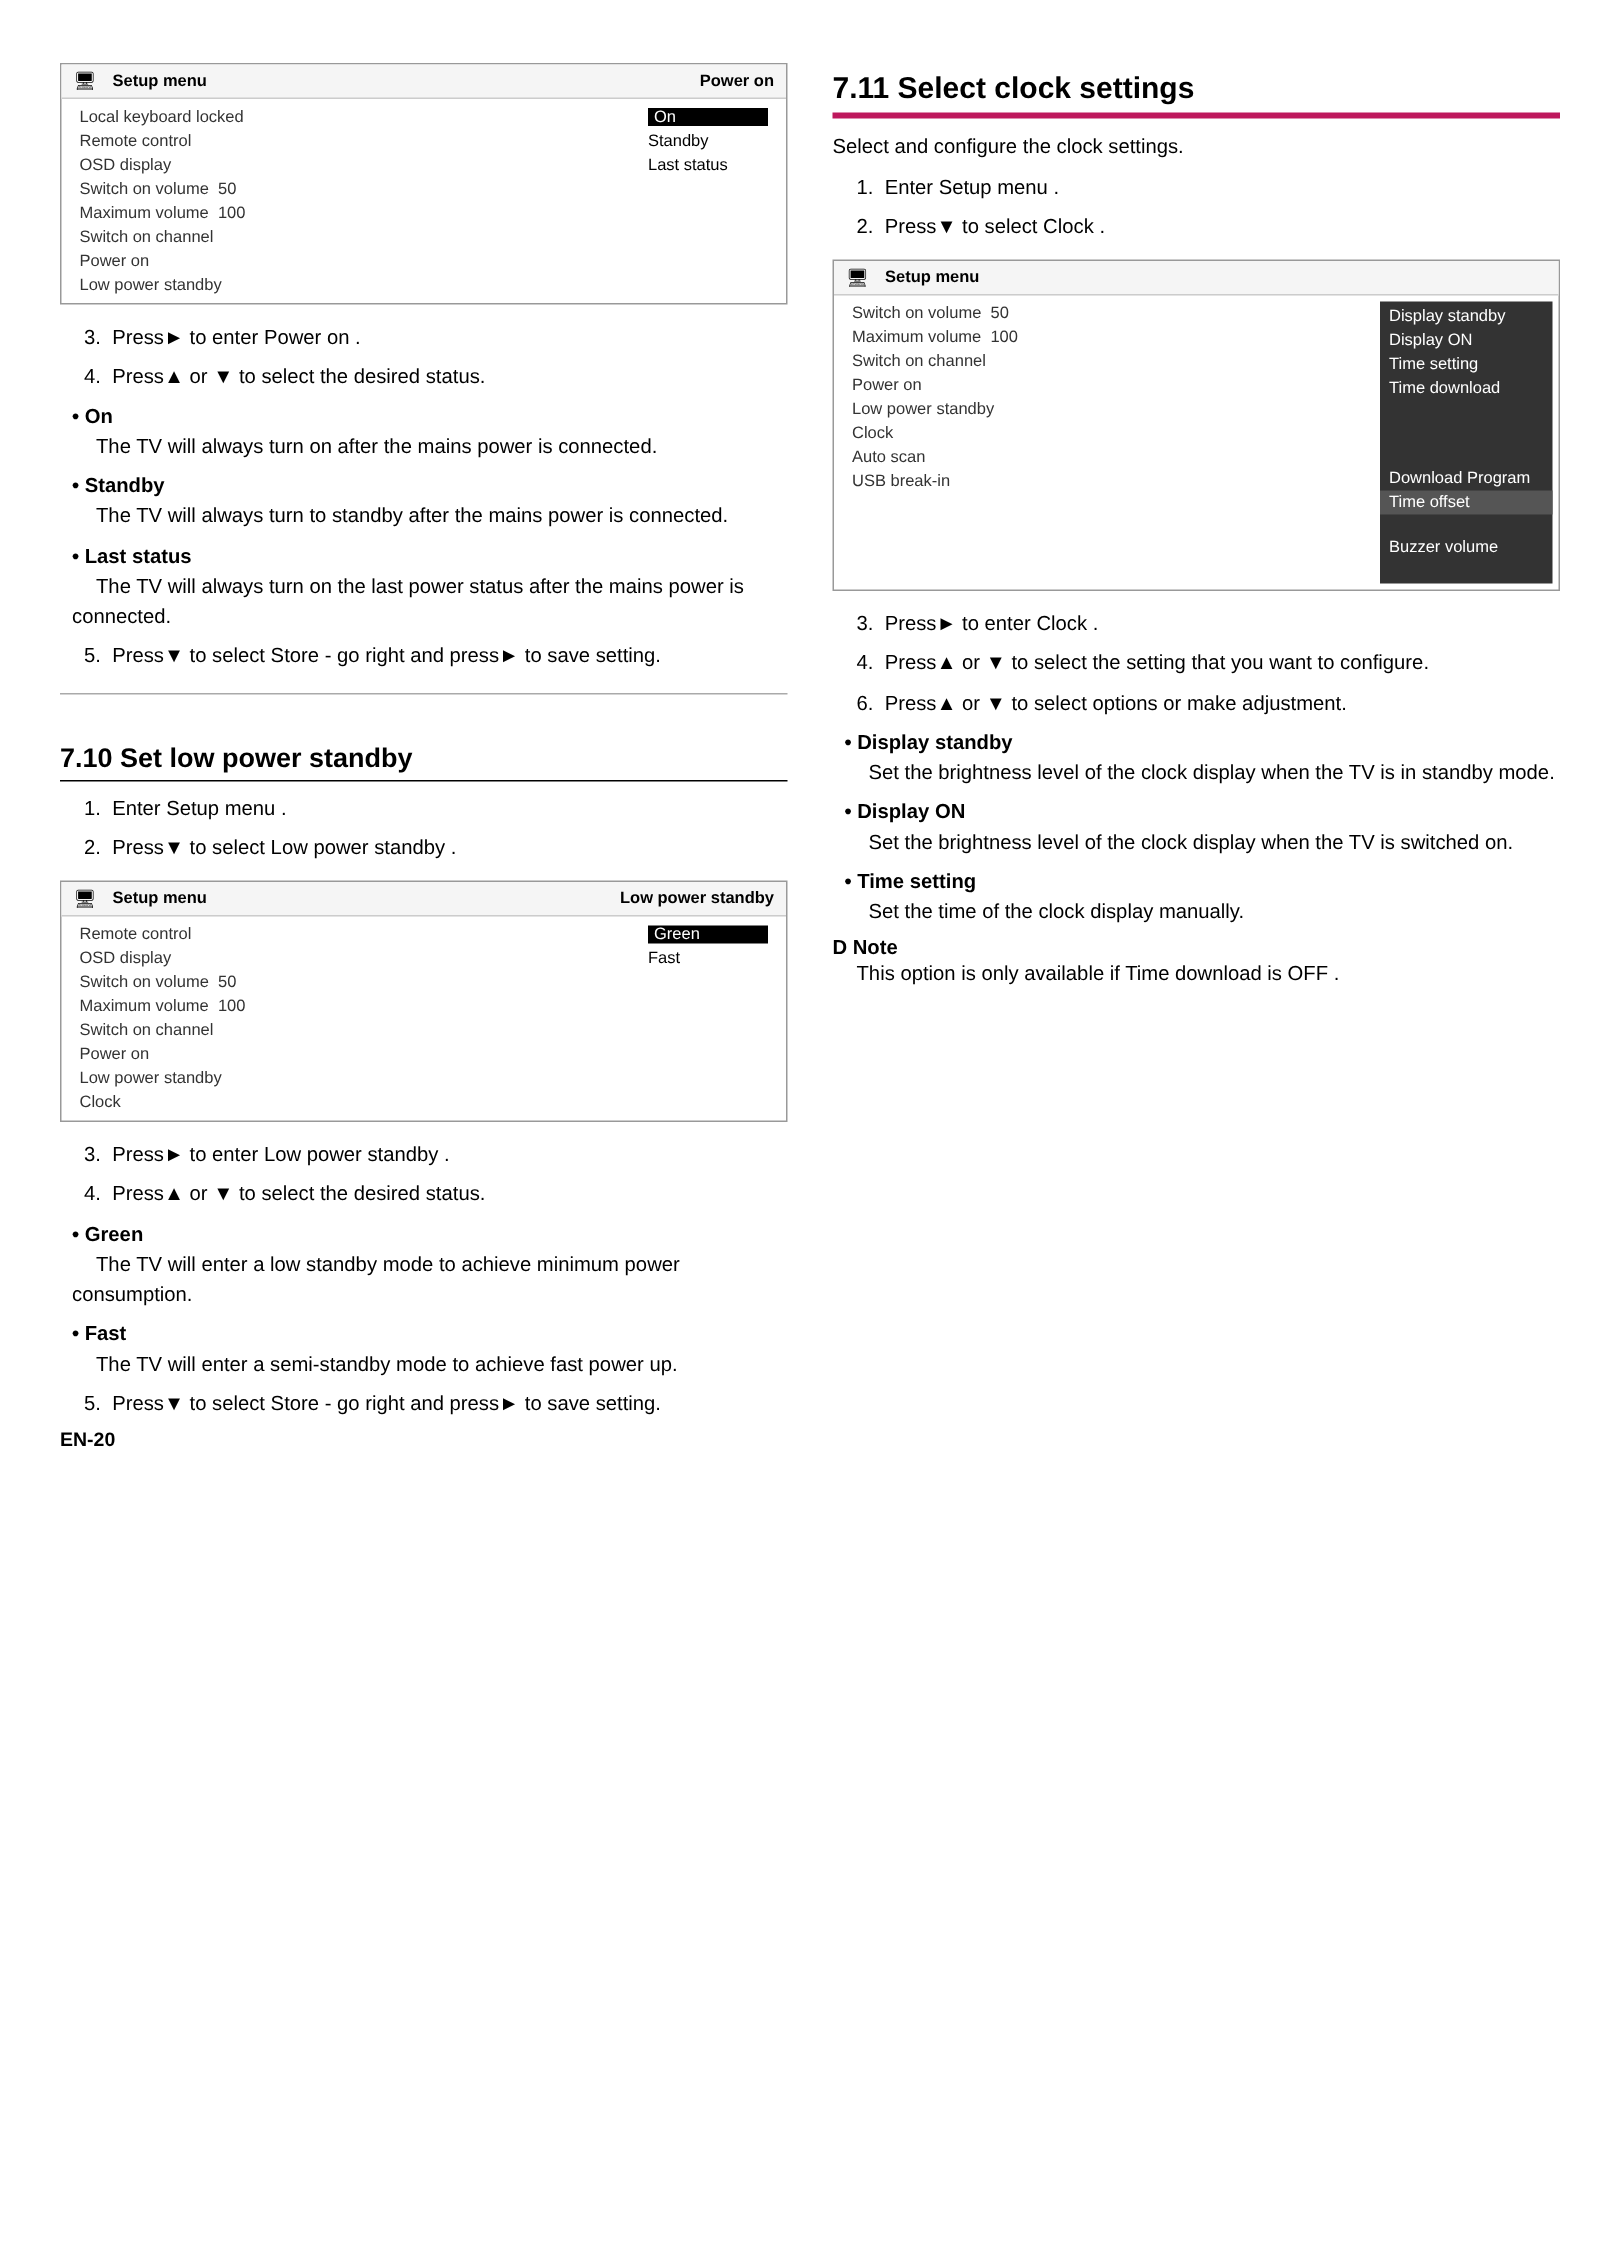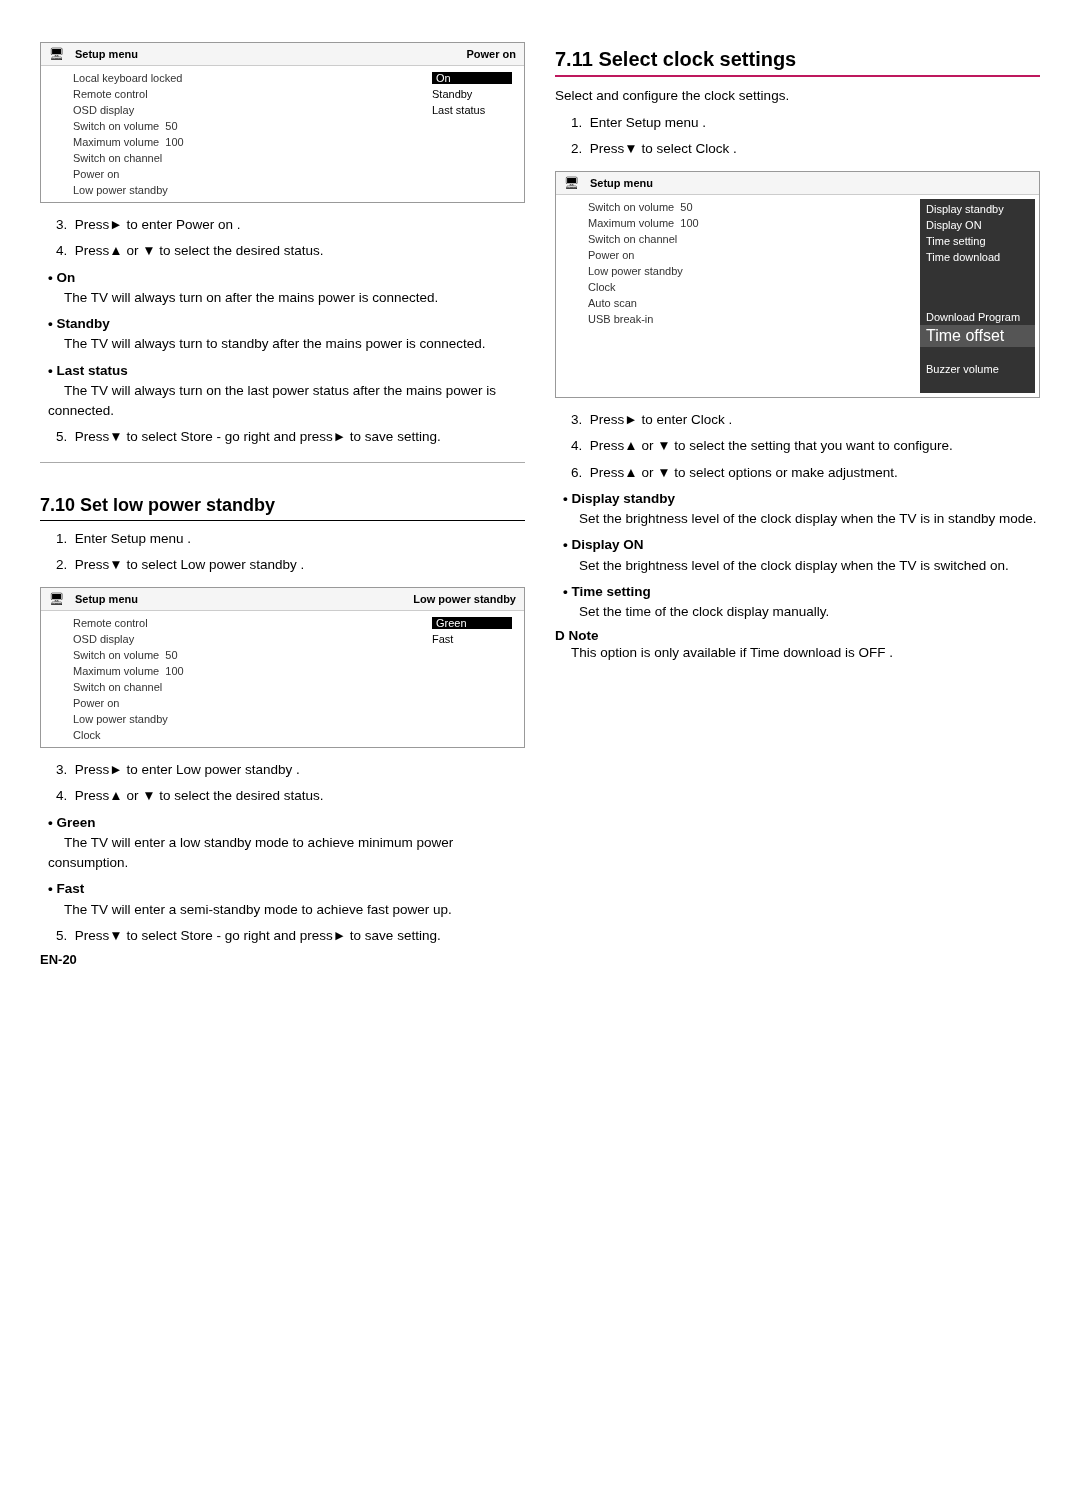--- a/index.html
+++ b/index.html
@@ -58,37 +58,36 @@
       font-weight: bold;
     }
     .menu-row {
       display: flex;
       padding: 2px 8px;
       font-size: 11px;
     }
     .menu-row-label {
       flex: 1;
       color: #333;
-      margin-left: 20px;
     }
     .menu-row-value {
       min-width: 80px;
       color: #000;
     }
     .menu-row-value.highlighted {
       background: #000;
       color: #fff;
       padding: 0 4px;
     }
 
     
     .section-heading {
       font-size: 20px;
       font-weight: bold;
-      border-bottom: 2px solid #be185d;
+      border-bottom: 4px solid #be185d;
       padding-bottom: 4px;
       margin: 18px 0 8px 0;
     }
     .sub-heading {
       font-size: 18px;
       font-weight: bold;
       border-bottom: 1px solid #000;
       padding-bottom: 4px;
       margin: 32px 0 8px 0;
     }
@@ -310,21 +309,21 @@
             <div class="menu-row">
                 <span class="menu-row-label">USB break-in</span>
               </div>
           </div>
           <div style="min-width:115px; background:#333; padding:2px 0;">
             <div style="font-size:11px; color:#fff; padding:2px 6px;">Display standby</div>
             <div style="font-size:11px; color:#fff; padding:2px 6px;">Display ON</div>
             <div style="font-size:11px; color:#fff; padding:2px 6px;">Time setting</div>
             <div style="font-size:11px; color:#fff; padding:2px 6px;">Time download</div>
             <div style="font-size:11px; color:#fff; padding:2px 6px;margin-top:44px;">Download Program</div>
-            <div style="font-size:16px; color:#fff; padding:2px 6px; background:#555;">Time offset</div>
+            <div style="font-size:11px; color:#fff; padding:2px 6px; background:#555;">Time offset</div>
             <div style="font-size:11px; color:#fff; padding:16px 6px;">Buzzer volume</div>
           </div>
         </div>
       </div>
     </div>
 
     <div class="numbered-item">3. &nbsp;<span>Press► to enter Clock .</span></div>
     <div class="numbered-item">4. &nbsp;<span>Press▲ or ▼ to select the setting that you want to configure.</span></div>
     <div class="numbered-item">6. &nbsp;<span>Press▲ or ▼ to select options or make adjustment.</span></div>
 

